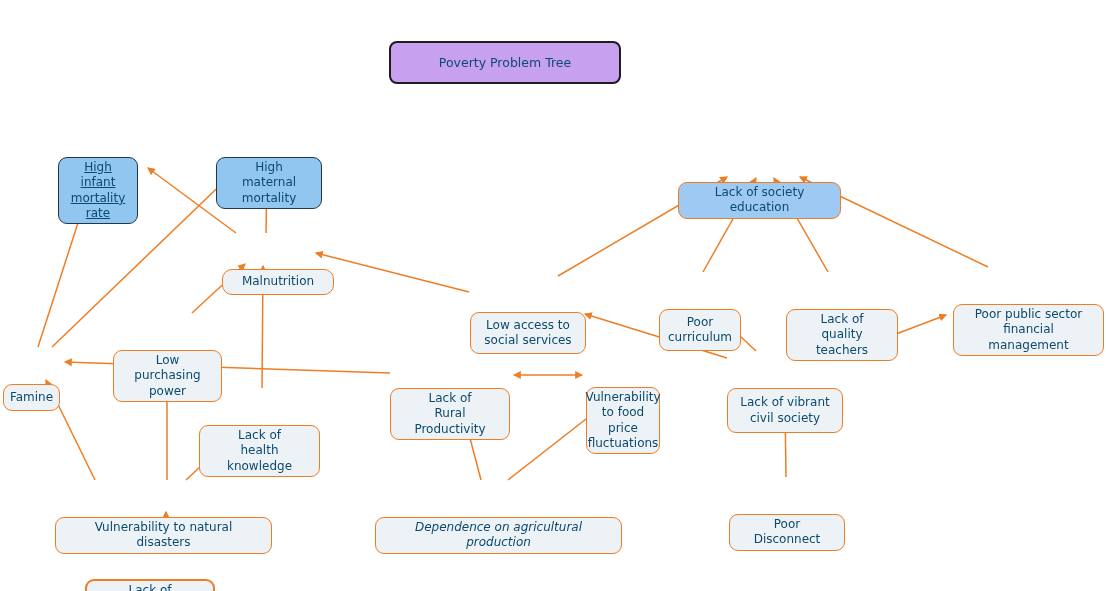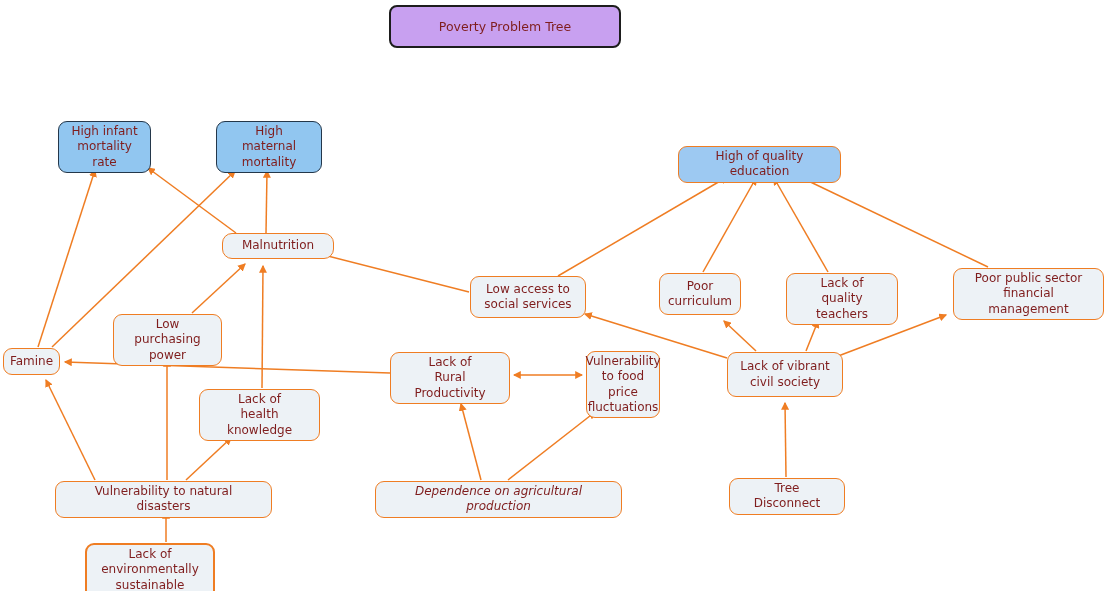--- a/index.html
+++ b/index.html
@@ -20,24 +20,25 @@
     position: absolute;
     box-sizing: border-box;
     display: flex;
     align-items: center;
     justify-content: center;
     text-align: center;
     white-space: pre-line;
     border-radius: 9px;
     font-size: 12px;
     line-height: 1.28;
-    color: #7f1d1d;
+    color: #0c4a6e;
     padding: 2px 11px;
     background: #edf2f6;
     border: 1.4px solid #ef7d23;
+    margin-top: 36px;
   }
   .s-default { background: #edf2f6; border: 1.4px solid #ef7d23; }
   .s-blue-dark { background: #91c6f0; border: 1.7px solid #24374a; }
   .s-blue-orange { background: #9dc9f2; border: 1.4px solid #ef7d23; }
   .s-bold { background: #edf2f6; border: 2.6px solid #ef7d23; }
   .s-title {
     background: #c8a0f0;
     border: 2px solid #1d1d1d;
     font-size: 12.5px;
     border-radius: 8px;
@@ -76,25 +77,25 @@
       <line x1="514" y1="375" x2="582" y2="375" stroke="#ef7d23" stroke-width="1.5" marker-end="url(#arrowhead)" marker-start="url(#arrowhead-rev)"></line>
       <line x1="481" y1="480" x2="461" y2="404" stroke="#ef7d23" stroke-width="1.5" marker-end="url(#arrowhead)"></line>
       <line x1="508" y1="480" x2="595" y2="412" stroke="#ef7d23" stroke-width="1.5" marker-end="url(#arrowhead)"></line>
       <line x1="95" y1="480" x2="46" y2="380" stroke="#ef7d23" stroke-width="1.5" marker-end="url(#arrowhead)"></line>
       <line x1="167" y1="480" x2="167" y2="360" stroke="#ef7d23" stroke-width="1.5" marker-end="url(#arrowhead)"></line>
       <line x1="186" y1="480" x2="231" y2="438" stroke="#ef7d23" stroke-width="1.5" marker-end="url(#arrowhead)"></line>
       <line x1="166" y1="542" x2="166" y2="512" stroke="#ef7d23" stroke-width="1.5" marker-end="url(#arrowhead)"></line>
     </svg>
 
   <div>
-      <div class="node s-blue-dark" style="left: 58px; top: 121px; width: 93px; min-height: 44px;">High infant
+      <div class="node s-blue-dark" style="left: 58px; top: 121px; width: 80px; min-height: 44px; text-decoration: underline;">High infant
 mortality rate</div>
       <div class="node s-blue-dark" style="left: 216px; top: 121px; width: 106px; min-height: 44px;">High maternal
 mortality</div>
-      <div class="node s-blue-orange" style="left: 678px; top: 146px; width: 163px; min-height: 26px;">High of quality education</div>
+      <div class="node s-blue-orange" style="left: 678px; top: 146px; width: 163px; min-height: 26px;">Lack of society education</div>
       <div class="node s-default" style="left: 222px; top: 233px; width: 112px; min-height: 26px; border-radius: 10px;">Malnutrition</div>
       <div class="node s-default" style="left: 470px; top: 276px; width: 116px; min-height: 42px;">Low access to
 social services</div>
       <div class="node s-default" style="left: 659px; top: 273px; width: 82px; min-height: 42px;">Poor
 curriculum</div>
       <div class="node s-default" style="left: 786px; top: 273px; width: 112px; min-height: 42px;">Lack of
 quality teachers</div>
       <div class="node s-default" style="left: 953px; top: 268px; width: 151px; min-height: 46px;">Poor public sector
 financial management</div>
       <div class="node s-default" style="left: 3px; top: 348px; width: 57px; min-height: 27px;">Famine</div>
@@ -104,19 +105,19 @@
 Rural Productivity</div>
       <div class="node s-default" style="left: 586px; top: 351px; width: 74px; min-height: 56px;">Vulnerability
 to food price
 fluctuations</div>
       <div class="node s-default" style="left: 727px; top: 352px; width: 116px; min-height: 45px;">Lack of vibrant
 civil society</div>
       <div class="node s-default" style="left: 199px; top: 389px; width: 121px; min-height: 43px;">Lack of
 health knowledge</div>
       <div class="node s-default" style="left: 55px; top: 481px; width: 217px; min-height: 27px;">Vulnerability to natural disasters</div>
       <div class="node s-default" style="left: 375px; top: 481px; width: 247px; min-height: 27px; font-style: italic;">Dependence on agricultural production</div>
-      <div class="node s-default" style="left: 729px; top: 478px; width: 116px; min-height: 27px;">Tree Disconnect</div>
+      <div class="node s-default" style="left: 729px; top: 478px; width: 116px; min-height: 27px;">Poor Disconnect</div>
       <div class="node s-bold" style="left: 85px; top: 543px; width: 130px; min-height: 45px;">Lack of environmentally
 sustainable practices</div>
     </div>
 
   <div class="node s-title" style="left: 389px; top: 5px; width: 232px; min-height: 43px;">Poverty Problem Tree</div>
 </div>
 
 </body></html>

